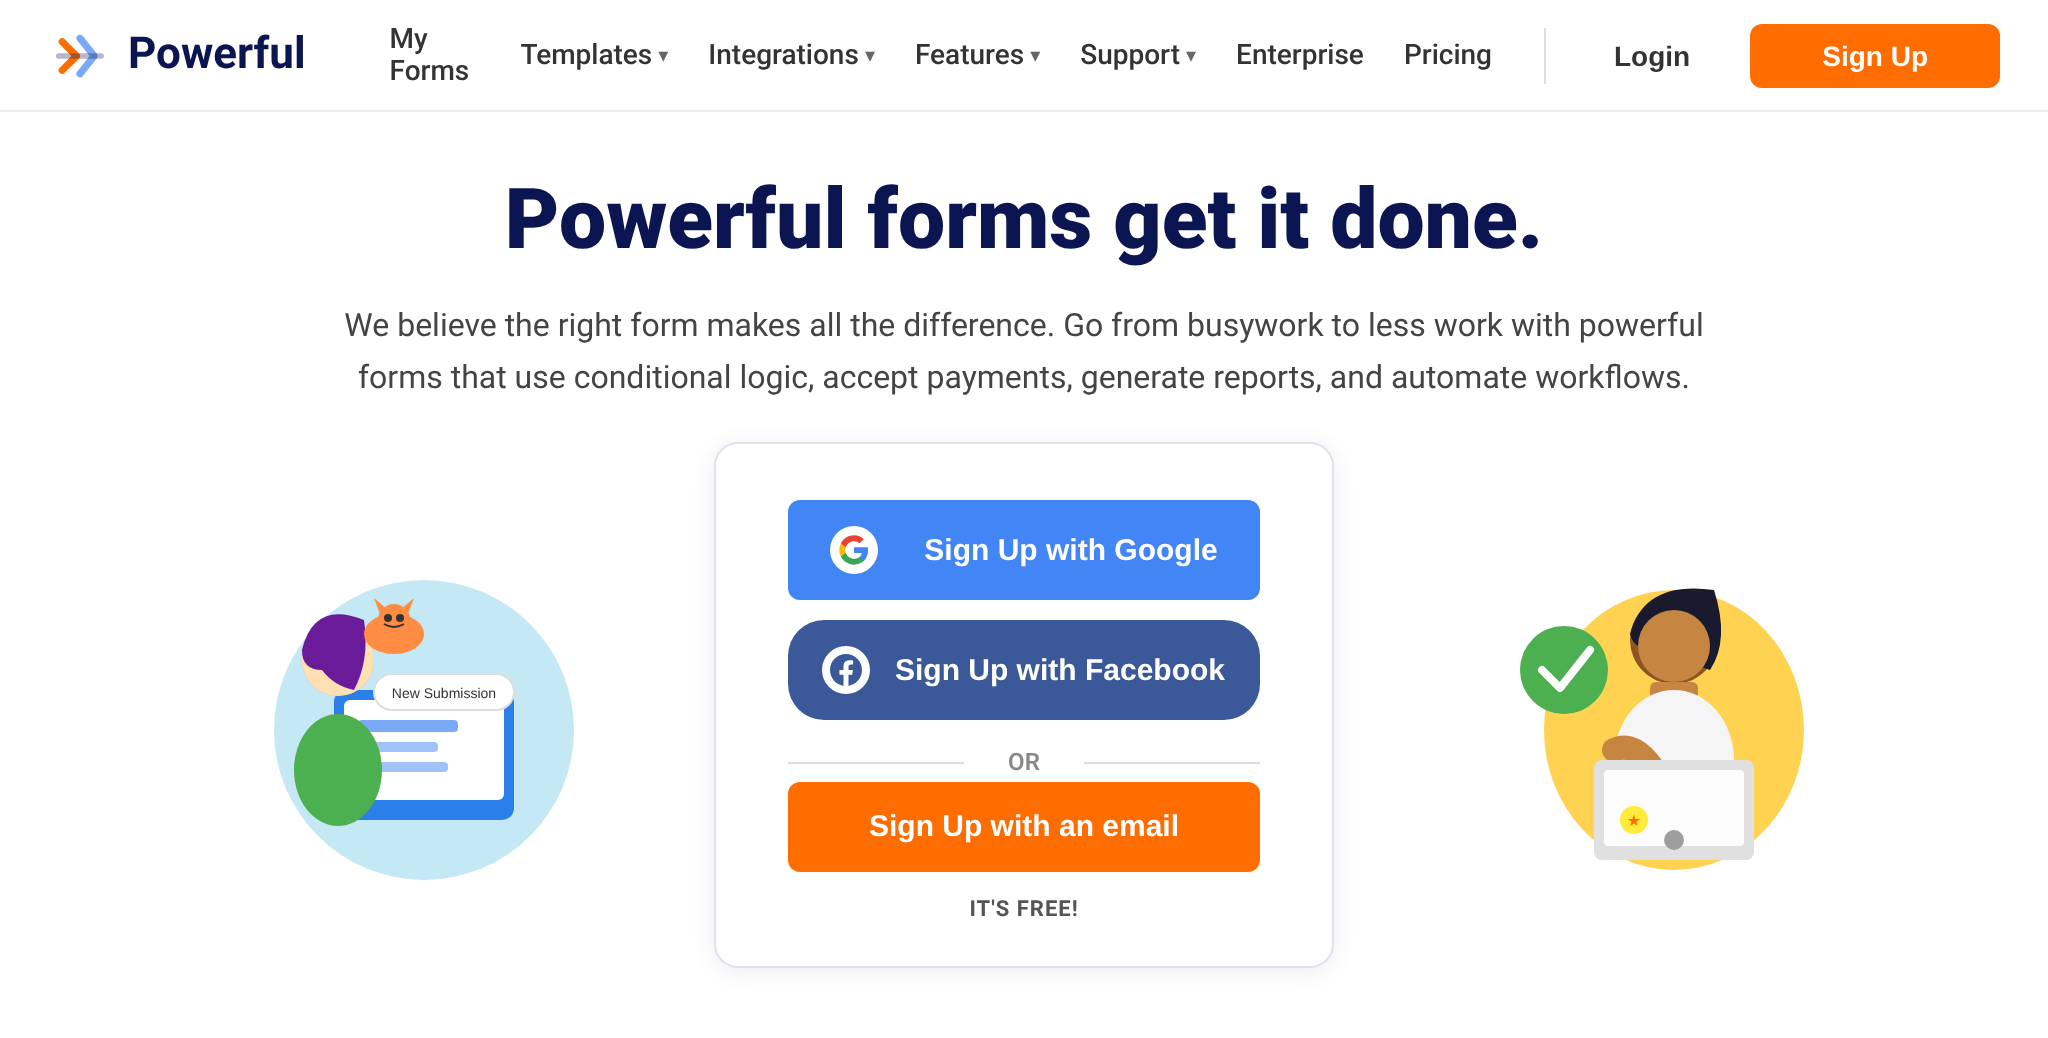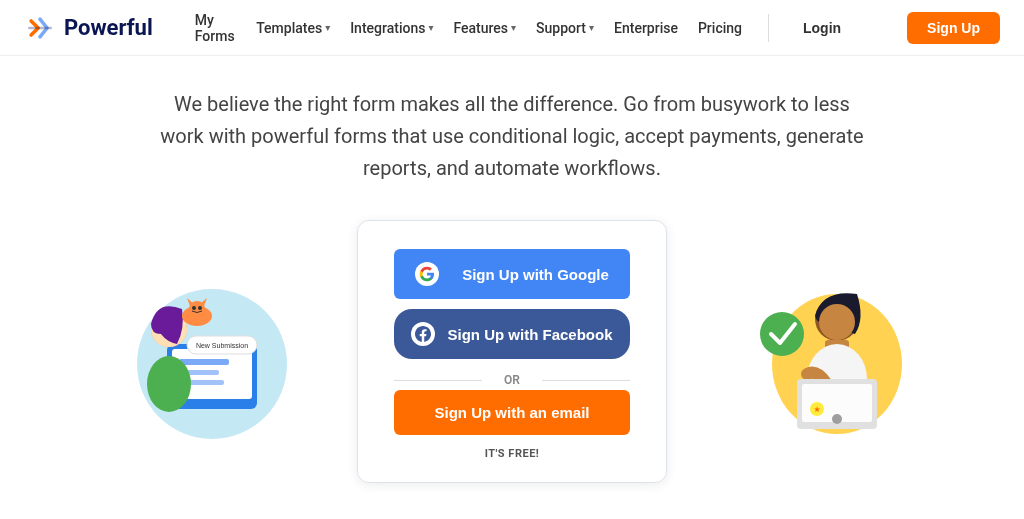--- a/index.html
+++ b/index.html
@@ -57,48 +57,47 @@
       padding: 7px 18px;
       font-size: 14px;
       font-weight: 600;
       color: #333;
       background: transparent;
       border: none;
       cursor: pointer;
       border-radius: 4px;
     }
     .btn-signup-header {
-      padding: 8px 20px;
+      padding: 8px 36px;
       font-size: 14px;
       font-weight: 700;
       color: #fff;
       background: #ff6c00;
       border: none;
       border-radius: 6px;
       cursor: pointer;
-      margin-left: 36px;
     }
 
     
     main {
       padding: 32px 60px 20px;
       text-align: center;
     }
     .hero-title {
       font-size: 42px;
       font-weight: 900;
       color: #0a1551;
       margin-bottom: 16px;
       line-height: 1.1;
     }
     .hero-subtitle {
-      font-size: 20px;
+      font-size: 16px;
       color: #444;
       max-width: 720px;
-      margin: 0 auto 36px;
+      margin: 0 auto 20px;
       line-height: 1.6;
     }
 
     
     .content-row {
       display: flex;
       align-items: center;
       justify-content: center;
       gap: 40px;
     }
@@ -257,20 +256,21 @@
 
   <div class="nav-divider"></div>
 
   <div class="header-right">
     <button class="btn-login">Login</button>
     <button class="btn-signup-header">Sign Up</button>
   </div>
 </header>
 
 <main>
+  <h1 class="hero-title">Powerful forms get it done.</h1>
   <p class="hero-subtitle">We believe the right form makes all the difference. Go from busywork to less work with powerful forms that use conditional logic, accept payments, generate reports, and automate workflows.</p>
 
   <div class="content-row">
 
     <div class="illus-left">
       <svg width="210" height="195" viewBox="0 0 210 195" fill="none" xmlns="http://www.w3.org/2000/svg">
 
         <circle cx="105" cy="110" r="75" fill="#c5e8f5"></circle>
 
         <rect x="60" y="90" width="90" height="65" rx="6" fill="#1a73e8" opacity="0.9"></rect>

